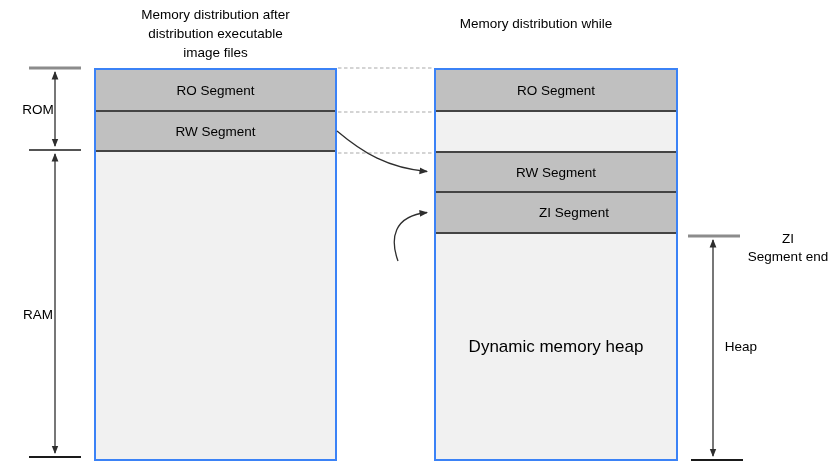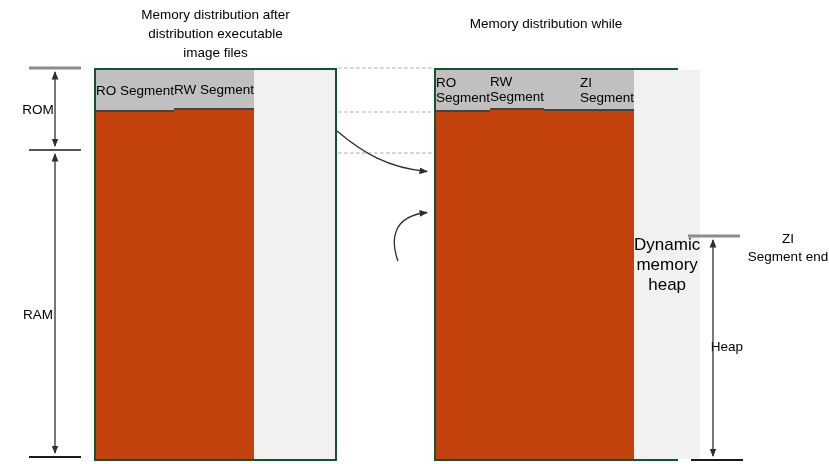--- a/index.html
+++ b/index.html
@@ -14,24 +14,24 @@
   .abs { position: absolute; }
   .title {
     text-align: center;
     font-size: 13.5px;
     line-height: 19px;
   }
   .title span { display: block; }
   .membox {
     position: absolute;
     box-sizing: border-box;
-    border: 2px solid #14532d;
+    border: 2px solid #3b82f6;
     background: #c2410c;
     display: flex;
-    flex-direction: row;
+    flex-direction: column;
   }
   .seg {
     box-sizing: border-box;
     display: flex;
     align-items: center;
     justify-content: center;
     font-size: 13.5px;
     border-bottom: 2px solid #444444;
   }
   .seg.gray  { background: #c0c0c0; }
@@ -62,21 +62,21 @@
 <body>
 
 <div class="canvas">
 
   <div class="title abs" style="left:94px; top:5px; width:243px;">
     <span>Memory distribution after</span>
     <span>distribution executable</span>
     <span>image files</span>
   </div>
 
-  <div class="title abs" style="left:424px; top:14px; width:244px;">
+  <div class="title abs" style="left:414px; top:14px; width:244px;">
     <span>Memory distribution while</span>
   </div>
 
   <div class="membox" style="left:94px; top:68px; width:243px; height:393px;">
     <div class="seg gray" style="height:42px;">
       <span>RO Segment</span>
     </div>
     <div class="seg gray" style="height:40px;">
       <span>RW Segment</span>
     </div>
@@ -99,21 +99,21 @@
     </div>
   </div>
 
   <div class="sidelabel" style="left:4px; top:101px; width:46px;">ROM</div>
   <div class="sidelabel" style="left:4px; top:306px; width:46px;">RAM</div>
 
   <div class="sidelabel" style="left:717px; top:230px; width:120px;">
     <span style="display:block;">ZI</span>
     <span style="display:block;">Segment end</span>
   </div>
-  <div class="sidelabel" style="left:686px; top:338px; width:60px;">Heap</div>
+  <div class="sidelabel" style="left:700px; top:338px; width:60px;">Heap</div>
 
   <svg class="overlay" width="829" height="464" viewBox="0 0 829 464">
     <defs>
       <marker id="ah-end" markerWidth="9" markerHeight="8" refX="7.5" refY="4" orient="auto" markerUnits="userSpaceOnUse">
         <path d="M0,0.6 L8.5,4 L0,7.4 Z" fill="#2e2e2e"></path>
       </marker>
       <marker id="ah-start" markerWidth="9" markerHeight="8" refX="1" refY="4" orient="auto" markerUnits="userSpaceOnUse">
         <path d="M8.5,0.6 L0,4 L8.5,7.4 Z" fill="#2e2e2e"></path>
       </marker>
     </defs>

